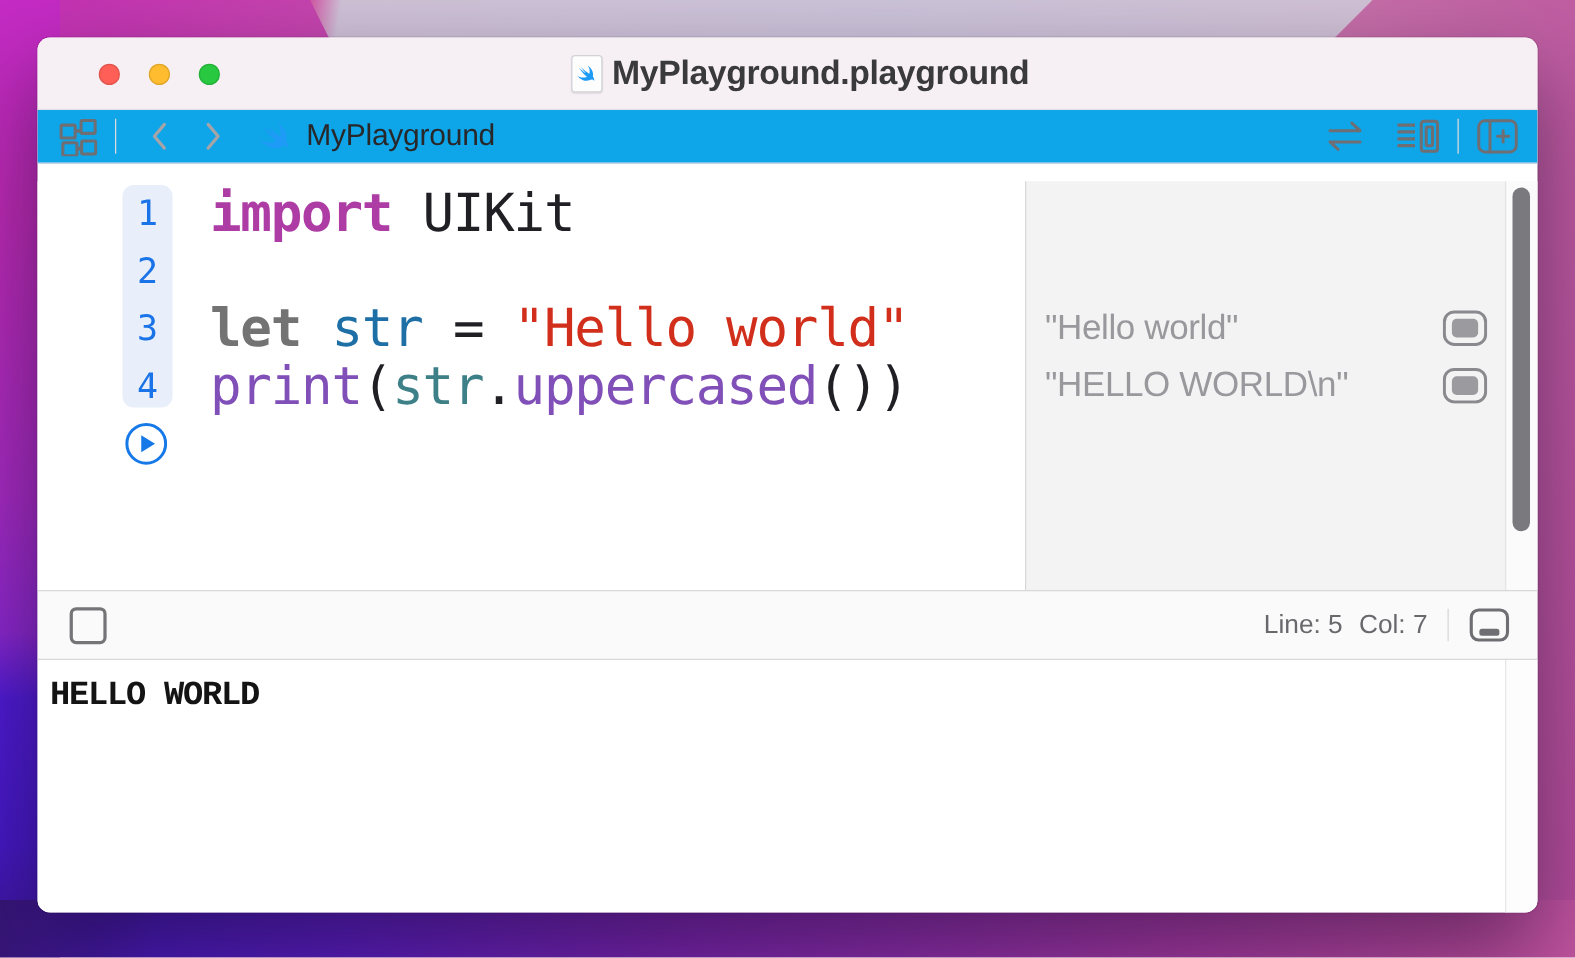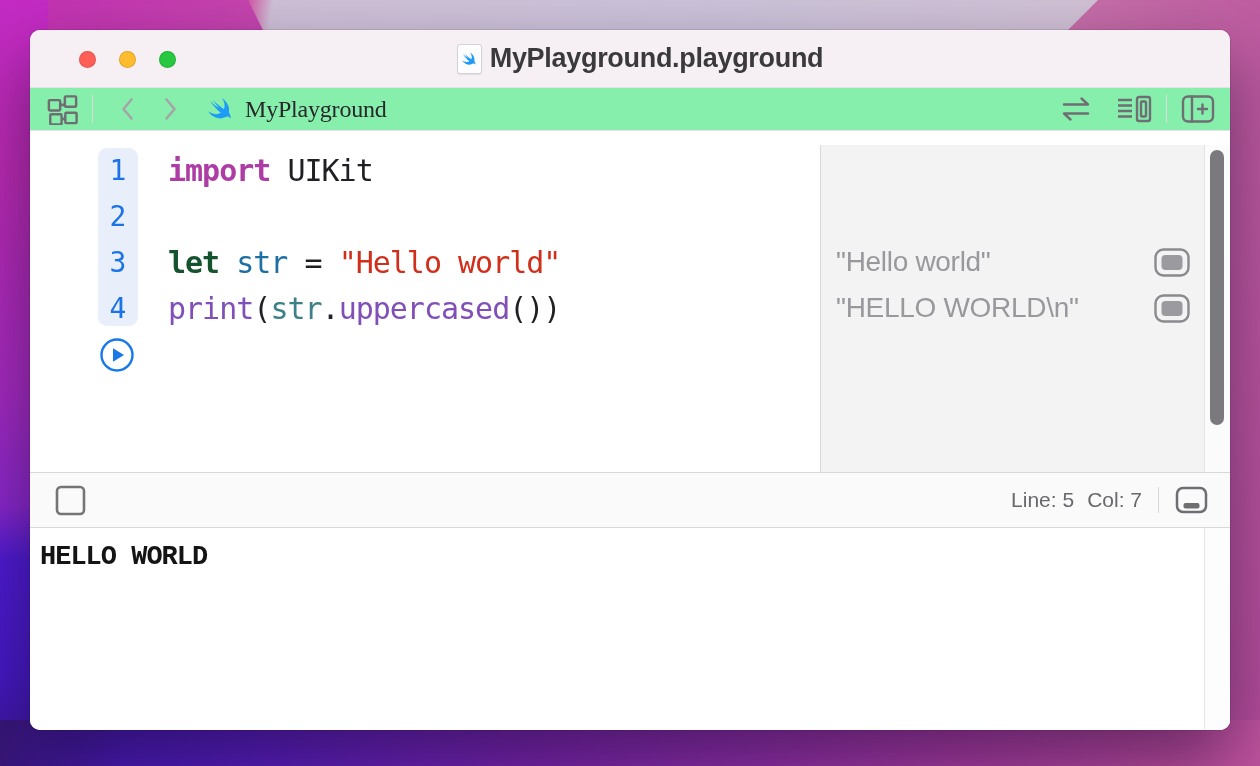--- a/index.html
+++ b/index.html
@@ -25,37 +25,37 @@
   .titlebar { position:absolute; left:0; top:0; width:100%; height:58px;
     background:#f6f0f4; border-bottom:1px solid #e6dfe4;
     display:flex; align-items:center; }
   .lights { position:absolute; left:49px; top:0; height:58px; display:flex; align-items:center; gap:23px; }
   .light { width:17px; height:17px; border-radius:50%; box-shadow:inset 0 0 0 1px rgba(0,0,0,.12); }
   .title-group { margin:0 auto; display:flex; align-items:center; gap:8px;padding-left:20px; }
   .doc-icon { width:25px; height:30px; background:#fdfdfe; border:1px solid #d2d2d8; border-radius:3px;
     display:flex; align-items:center; justify-content:center; box-shadow:0 1px 1px rgba(0,0,0,.08); }
   .window-title { font-size:27px; font-weight:700; color:#3a3a3c; letter-spacing:-.3px; }
 
-  .toolbar { position:absolute; left:0; top:58px; width:100%; height:43px; background:#86efac;
-    border-bottom:1px solid #e7e2e6; display:flex; align-items:center;font-family:Liberation Serif, serif; }
+  .toolbar { position:absolute; left:0; top:58px; width:100%; height:43px; background:#0ea5e9;
+    border-bottom:1px solid #e7e2e6; display:flex; align-items:center; }
   .tb-left { display:flex; align-items:center; position:absolute; left:17px; height:100%; }
   .tb-right { display:flex; align-items:center; position:absolute; right:15px; height:100%; }
   .tb-sep { width:1px; height:28px; background:#dcdcdc; margin:0 14px; }
   .tb-btn { display:flex; align-items:center; justify-content:center; background:none; border:none; padding:0; cursor:default; }
   .doc-name { font-size:24px; color:#28282a; font-weight:500; margin-left:10px; letter-spacing:-.2px; }
 
   
   .editor { position:absolute; left:0; top:115px; width:100%; height:327px; background:#fff; }
   .code-pane { position:absolute; left:0; top:0; width:790px; height:100%; background:#fff; }
   .gutter-strip { position:absolute; left:68px; top:3px; width:40px; height:178px; background:#e8effa; border-radius:9px; }
   .code-lines { position:absolute; left:0; top:2px; width:100%; }
   .code-line { display:flex; align-items:center; height:46px; }
   .ln { width:40px; margin-left:68px; text-align:center;
     font-family:"DejaVu Sans Mono",monospace; font-size:28px; font-weight:500; position:relative; }
-  .code-text { margin-left:30px; font-family:"DejaVu Sans Mono",monospace; font-size:30px; letter-spacing:-1px; }
+  .code-text { margin-left:30px; font-family:"DejaVu Sans Mono",monospace; font-size:42px; letter-spacing:-1px; }
   .code-text span { white-space:pre; }
   .tok-keyword { font-weight:700; }
   .run-btn { position:absolute; left:70px; top:193px; width:34px; height:34px; background:none; border:none; padding:0; cursor:default; }
 
   .results { position:absolute; left:790px; top:0; width:384px; height:100%;
     background:#f3f3f3; border-left:1px solid #d9d9d9; }
   .result-row { position:absolute; left:15px; right:14px; height:40px;
     display:flex; align-items:center; justify-content:space-between; }
   .result-val { font-size:28px; color:#98989d; letter-spacing:-.3px; white-space:pre; }
   .ql-btn { background:none; border:none; padding:0; display:flex; cursor:default; }
@@ -165,21 +165,21 @@
             <div class="code-line">
               <span class="ln" style="color: rgb(27, 115, 232);">1</span>
               <span class="code-text"><span class="tok-keyword" style="color: rgb(173, 61, 164);">import</span><span class="tok-plain" style="color: rgb(31, 31, 36);"> UIKit</span></span>
             </div>
             <div class="code-line">
               <span class="ln" style="color: rgb(27, 115, 232);">2</span>
               <span class="code-text"></span>
             </div>
             <div class="code-line">
               <span class="ln" style="color: rgb(27, 115, 232);">3</span>
-              <span class="code-text"><span class="tok-keyword" style="color: #14532d;">let</span><span class="tok-plain" style="color: rgb(31, 31, 36);"> </span><span class="tok-declaration" style="color: rgb(29, 111, 165);">str</span><span class="tok-plain" style="color: rgb(31, 31, 36);"> = </span><span class="tok-string" style="color: rgb(209, 47, 27);">"Hello world"</span></span>
+              <span class="code-text"><span class="tok-keyword" style="color: #737373;">let</span><span class="tok-plain" style="color: rgb(31, 31, 36);"> </span><span class="tok-declaration" style="color: rgb(29, 111, 165);">str</span><span class="tok-plain" style="color: rgb(31, 31, 36);"> = </span><span class="tok-string" style="color: rgb(209, 47, 27);">"Hello world"</span></span>
             </div>
             <div class="code-line">
               <span class="ln" style="color: rgb(27, 115, 232);">4</span>
               <span class="code-text"><span class="tok-function" style="color: rgb(128, 79, 184);">print</span><span class="tok-plain" style="color: rgb(31, 31, 36);">(</span><span class="tok-variable" style="color: rgb(62, 128, 135);">str</span><span class="tok-plain" style="color: rgb(31, 31, 36);">.</span><span class="tok-function" style="color: rgb(128, 79, 184);">uppercased</span><span class="tok-plain" style="color: rgb(31, 31, 36);">())</span></span>
             </div>
           </div>
         <button class="run-btn">
           <svg width="34" height="34" viewBox="0 0 34 34">
             <circle cx="17" cy="17" r="15.5" fill="#fff" stroke="#1779E8" stroke-width="2.4"></circle>
             <path d="M13 10.2 L24 17 L13 23.8 Z" fill="#1779E8"></path>

